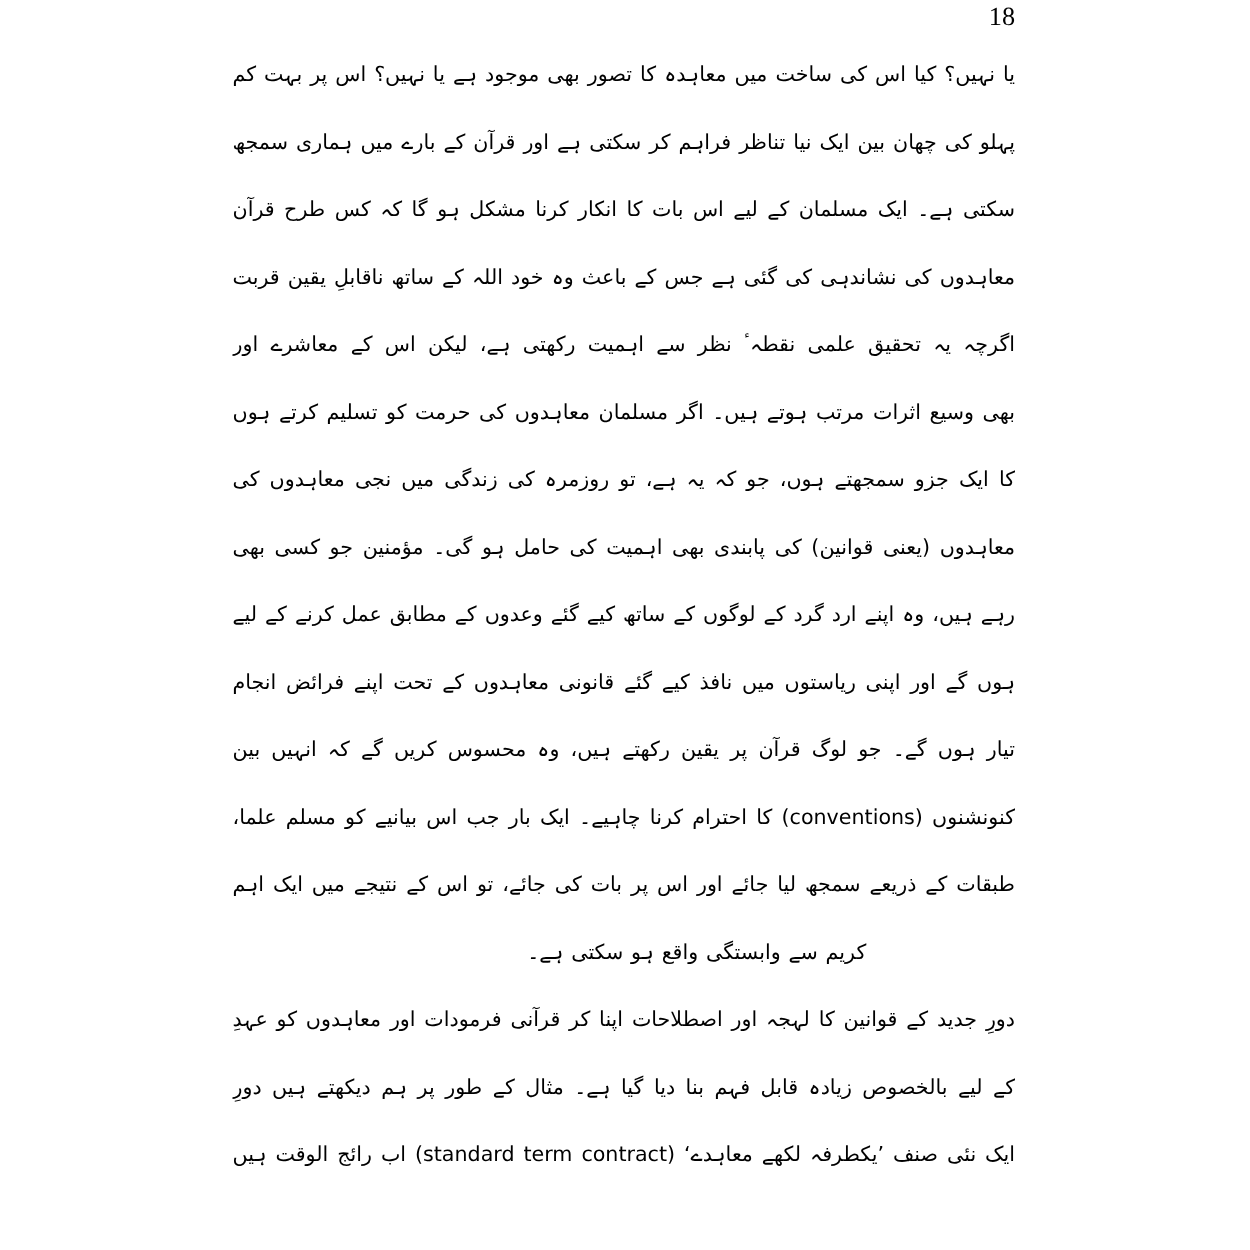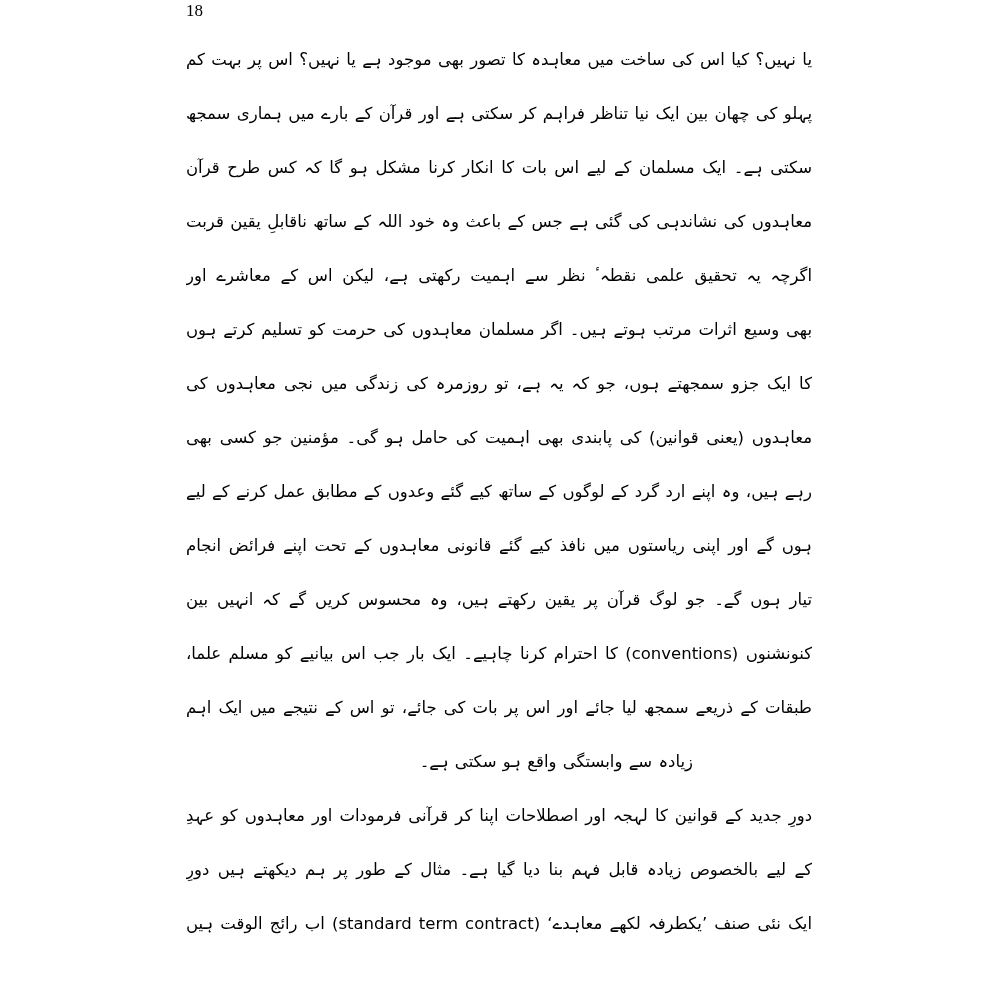--- a/index.html
+++ b/index.html
@@ -14,23 +14,23 @@
     background: #ffffff;
     color: #000000;
     overflow: hidden;
     font-family: "DejaVu Sans", sans-serif;
   }
   .page-number {
     position: absolute;
     top: 1px;
     left: 186px;
     width: 626px;
-    text-align: left;
+    text-align: right;
     font-family: "Liberation Serif", serif;
-    font-size: 17px;
+    font-size: 21px;
     color: #000000;
   }
   .text-block {
     position: absolute;
     top: 33px;
     left: 186px;
     width: 626px;
   }
   .para {
     margin: 0;
@@ -77,21 +77,21 @@
     <div class="para">
       <div class="line" lang="ur">اگرچہ یہ تحقیق علمی نقطہٴ نظر سے اہمیت رکھتی ہے، لیکن اس کے معاشرے اور ریاست کے نظم و نسق پر</div>
       <div class="line" lang="ur">بھی وسیع اثرات مرتب ہوتے ہیں۔ اگر مسلمان معاہدوں کی حرمت کو تسلیم کرتے ہوں اور اسے ایمان</div>
       <div class="line" lang="ur">کا ایک جزو سمجھتے ہوں، جو کہ یہ ہے، تو روزمرہ کی زندگی میں نجی معاہدوں کی تعمیل اور قانون سازی کے</div>
       <div class="line" lang="ur">معاہدوں (یعنی قوانین) کی پابندی بھی اہمیت کی حامل ہو گی۔ مؤمنین جو کسی بھی جدید ریاست میں رہ</div>
       <div class="line" lang="ur">رہے ہیں، وہ اپنے ارد گرد کے لوگوں کے ساتھ کیے گئے وعدوں کے مطابق عمل کرنے کے لیے قائل</div>
       <div class="line" lang="ur">ہوں گے اور اپنی ریاستوں میں نافذ کیے گئے قانونی معاہدوں کے تحت اپنے فرائض انجام دینے کے لیے</div>
       <div class="line" lang="ur">تیار ہوں گے۔ جو لوگ قرآن پر یقین رکھتے ہیں، وہ محسوس کریں گے کہ انہیں بین الاقوامی معاہدوں اور</div>
       <div class="line" lang="ur">کنونشنوں (conventions) کا احترام کرنا چاہیے۔ ایک بار جب اس بیانیے کو مسلم علما، مقررین، اور مذہبی</div>
       <div class="line" lang="ur">طبقات کے ذریعے سمجھ لیا جائے اور اس پر بات کی جائے، تو اس کے نتیجے میں ایک اہم فکری تبدیلی اور</div>
-      <div class="line end-indent" lang="ur">زیادہ سے وابستگی واقع ہو سکتی ہے۔</div>
+      <div class="line end-indent" lang="ur">کریم سے وابستگی واقع ہو سکتی ہے۔</div>
     </div>
 
     <div class="para">
       <div class="line" lang="ur">دورِ جدید کے قوانین کا لہجہ اور اصطلاحات اپنا کر قرآنی فرمودات اور معاہدوں کو عہدِ حاضر کے نوجوانوں</div>
       <div class="line" lang="ur">کے لیے بالخصوص زیادہ قابل فہم بنا دیا گیا ہے۔ مثال کے طور پر ہم دیکھتے ہیں دورِ حاضر میں معاہدوں کی</div>
       <div class="line" lang="ur">ایک نئی صنف ’یکطرفہ لکھے معاہدے‘ (standard term contract) اب رائج الوقت ہیں جن کے</div>
     </div>
 
   </div>
 </div>

